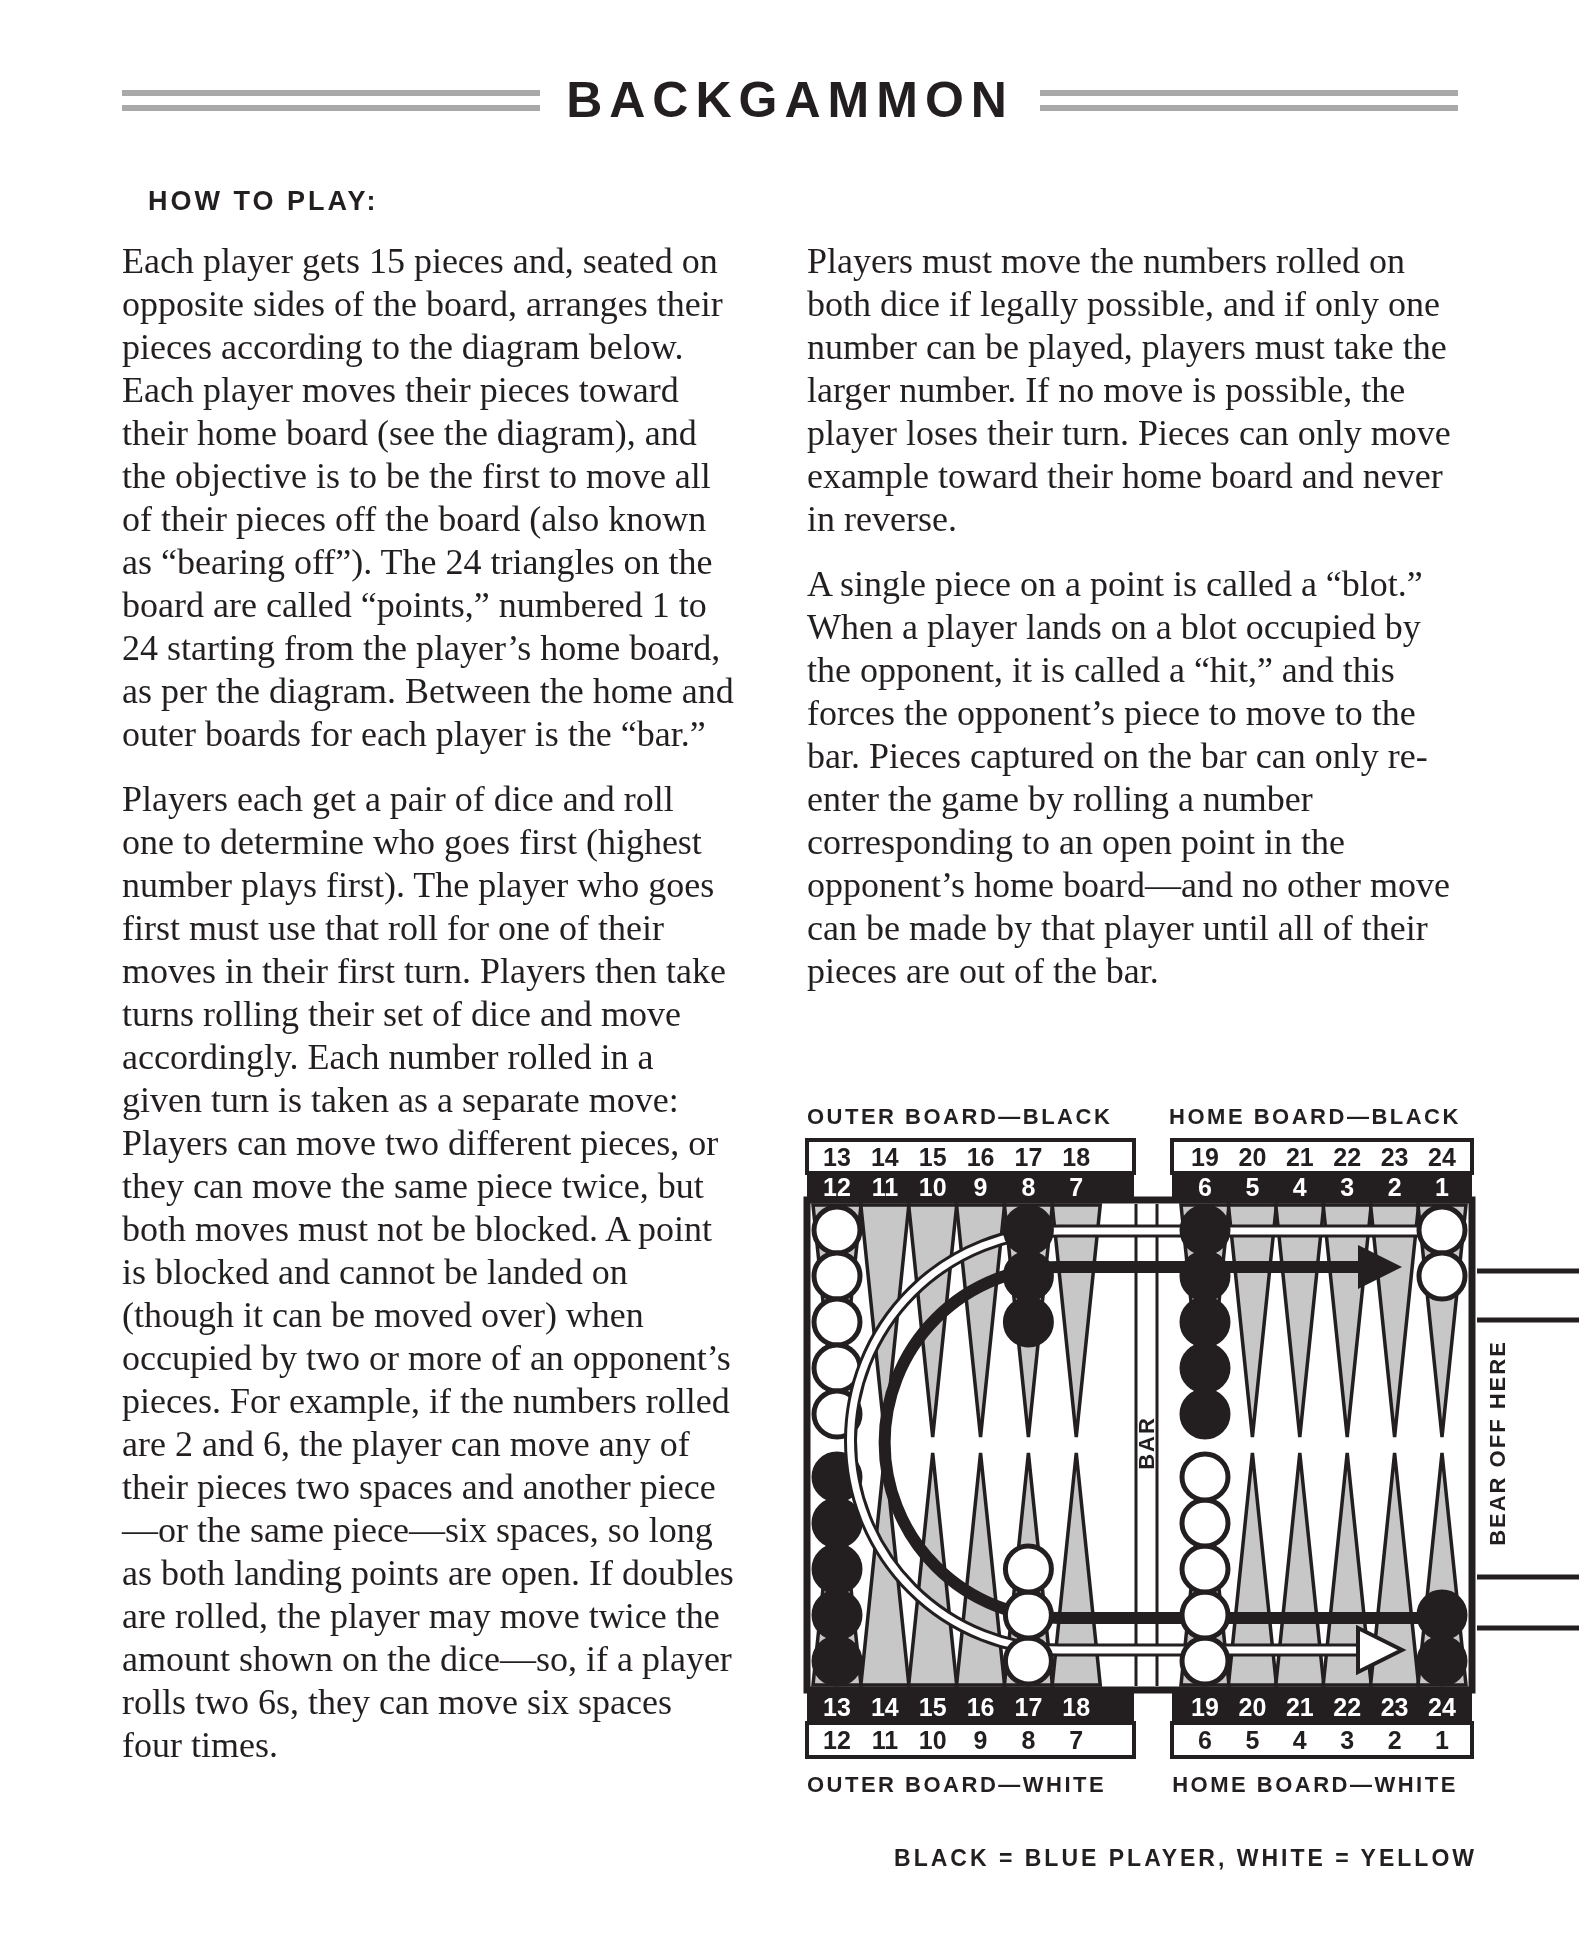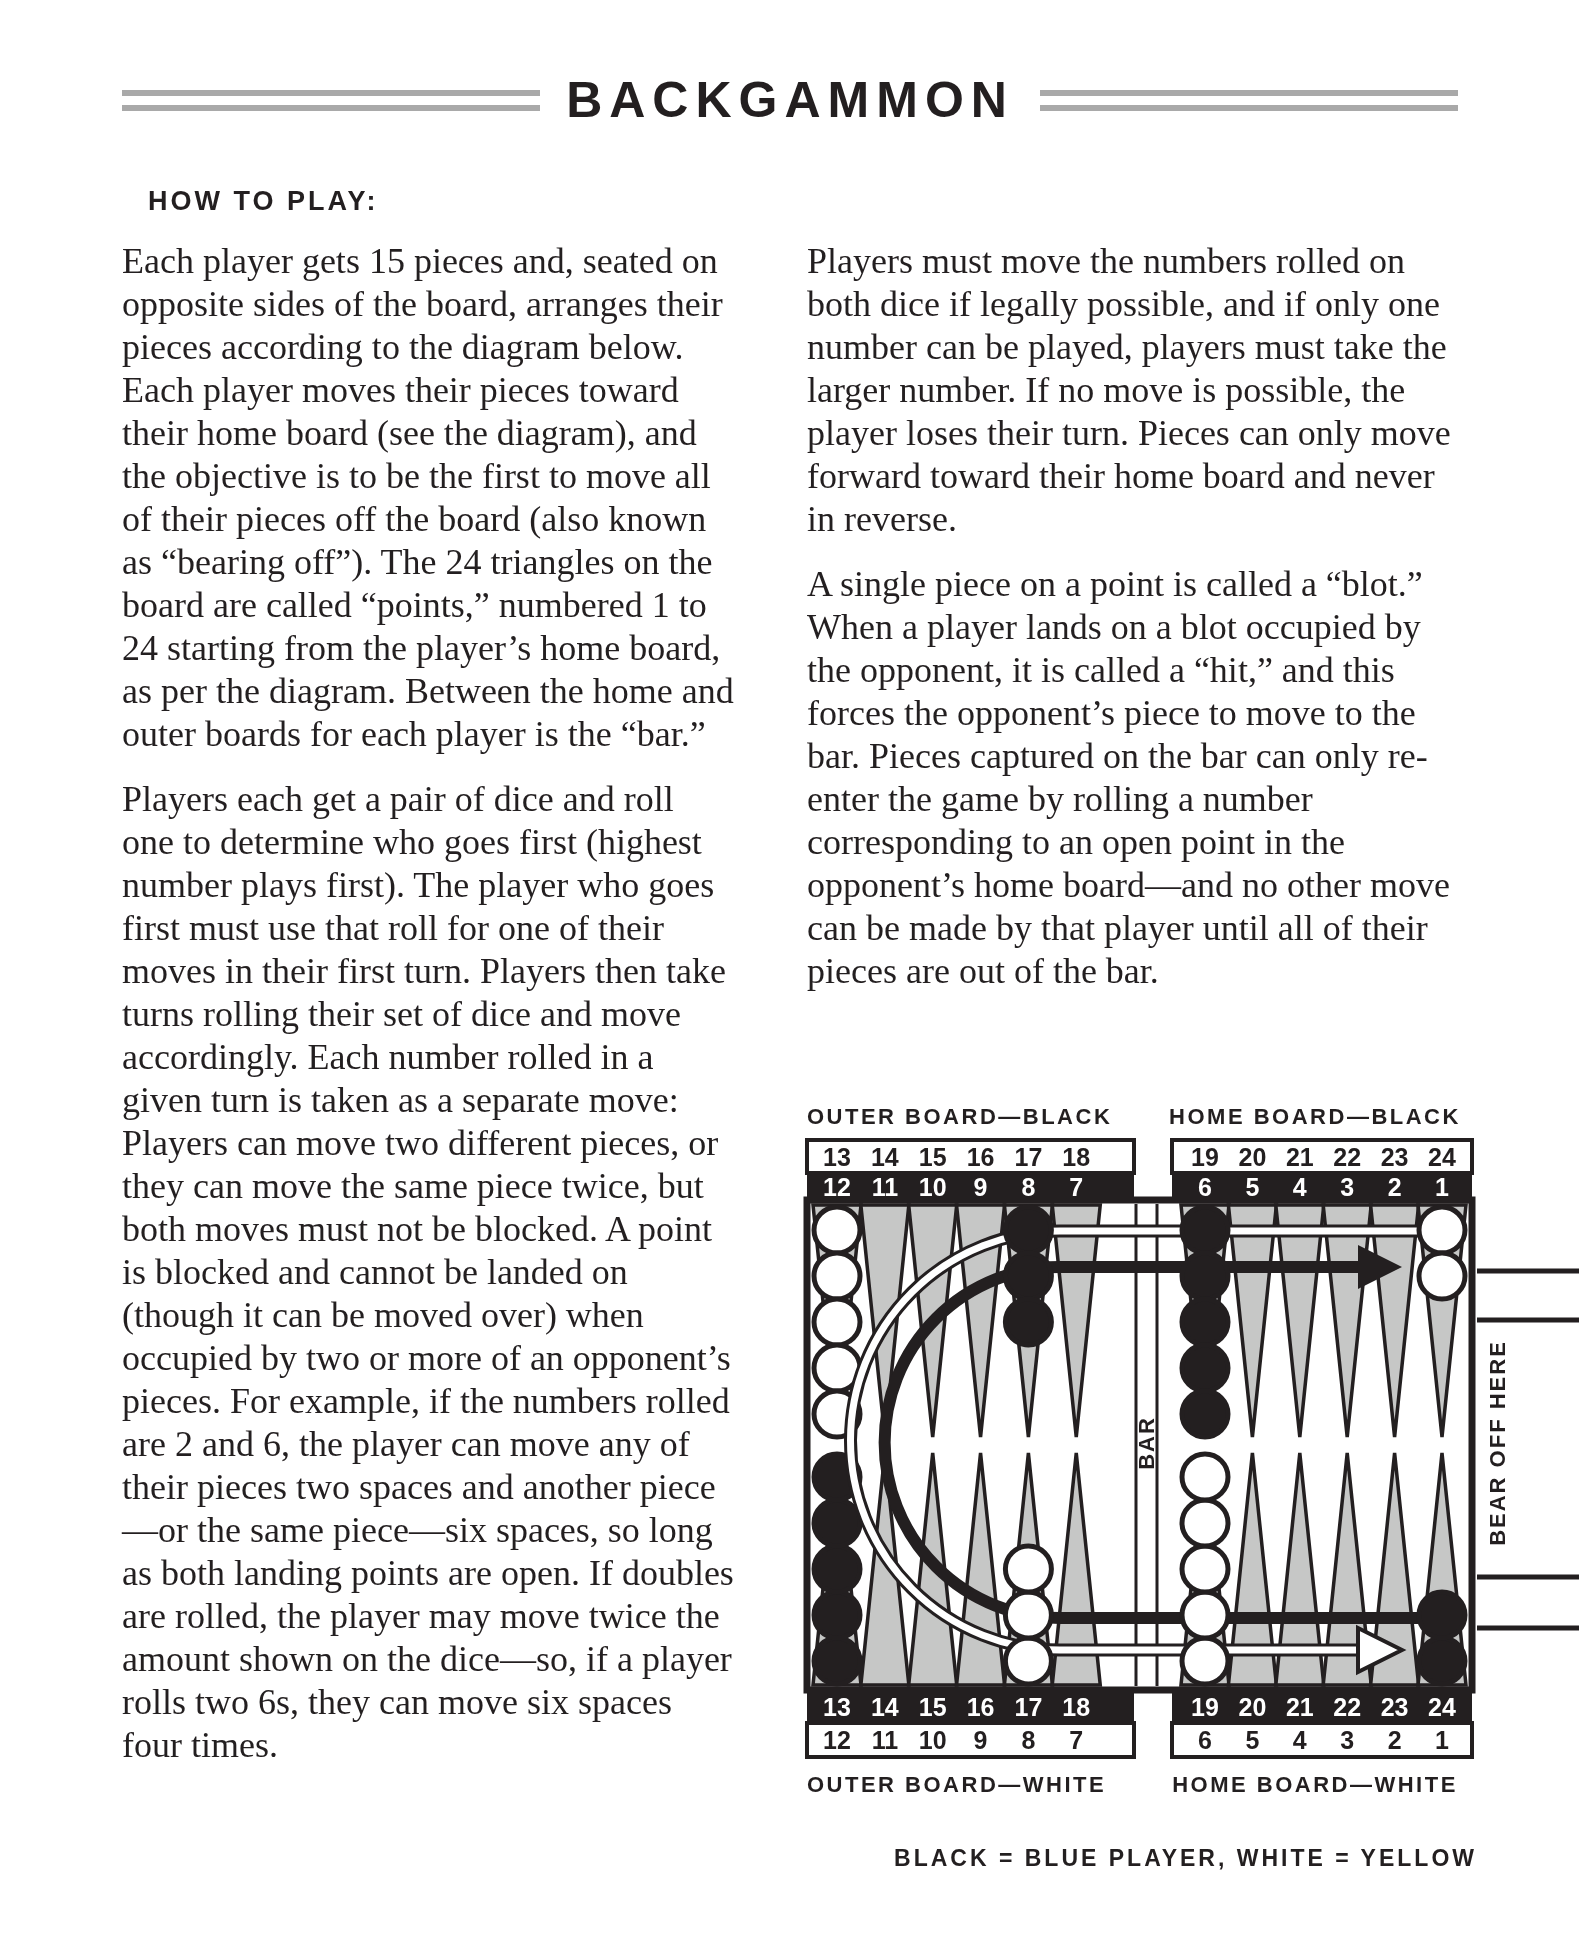--- a/index.html
+++ b/index.html
@@ -49,21 +49,21 @@
   </div>
 
   <div id="howto">HOW TO PLAY:</div>
 
   <div id="col-left" class="col">
     <p>Each player gets 15 pieces and, seated on opposite sides of the board, arranges their pieces according to the diagram below. Each player moves their pieces toward their home board (see the diagram), and the objective is to be the first to move all of their pieces off the board (also known as “bearing off”). The 24 triangles on the board are called “points,” numbered 1 to 24 starting from the player’s home board, as per the diagram. Between the home and outer boards for each player is the “bar.”</p>
     <p>Players each get a pair of dice and roll one to determine who goes first (highest number plays first). The player who goes first must use that roll for one of their moves in their first turn. Players then take turns rolling their set of dice and move accordingly. Each number rolled in a given turn is taken as a separate move: Players can move two different pieces, or they can move the same piece twice, but both moves must not be blocked. A point is blocked and cannot be landed on (though it can be moved over) when occupied by two or more of an opponent’s pieces. For example, if the numbers rolled are 2 and 6, the player can move any of their pieces two spaces and another piece—or the same piece—six spaces, so long as both landing points are open. If doubles are rolled, the player may move twice the amount shown on the dice—so, if a player rolls two 6s, they can move six spaces four times.</p>
   </div>
 
   <div id="col-right" class="col">
-    <p>Players must move the numbers rolled on both dice if legally possible, and if only one number can be played, players must take the larger number. If no move is possible, the player loses their turn. Pieces can only move forward toward their home board and never in reverse.</p>
+    <p>Players must move the numbers rolled on both dice if legally possible, and if only one number can be played, players must take the larger number. If no move is possible, the player loses their turn. Pieces can only move example toward their home board and never in reverse.</p>
     <p>A single piece on a point is called a “blot.” When a player lands on a blot occupied by the opponent, it is called a “hit,” and this forces the opponent’s piece to move to the bar. Pieces captured on the bar can only re-enter the game by rolling a number corresponding to an open point in the opponent’s home board—and no other move can be made by that player until all of their pieces are out of the bar.</p>
   </div>
 
   <svg id="board-svg" width="929" height="810" viewBox="650 1080 929 810">
       <rect x="807" y="1200" width="665" height="490" fill="#ffffff" stroke="#231f20" stroke-width="7"></rect>
       <polygon points="813,1205 861,1205 837,1437" fill="#c6c7c6" stroke="#231f20" stroke-width="3.5"></polygon>
       <polygon points="813,1685 861,1685 837,1453" fill="#c6c7c6" stroke="#231f20" stroke-width="3.5"></polygon>
       <polygon points="860.85,1205 908.85,1205 884.85,1437" fill="#c6c7c6" stroke="#231f20" stroke-width="3.5"></polygon>
       <polygon points="860.85,1685 908.85,1685 884.85,1453" fill="#c6c7c6" stroke="#231f20" stroke-width="3.5"></polygon>
       <polygon points="908.7,1205 956.7,1205 932.7,1437" fill="#c6c7c6" stroke="#231f20" stroke-width="3.5"></polygon>

